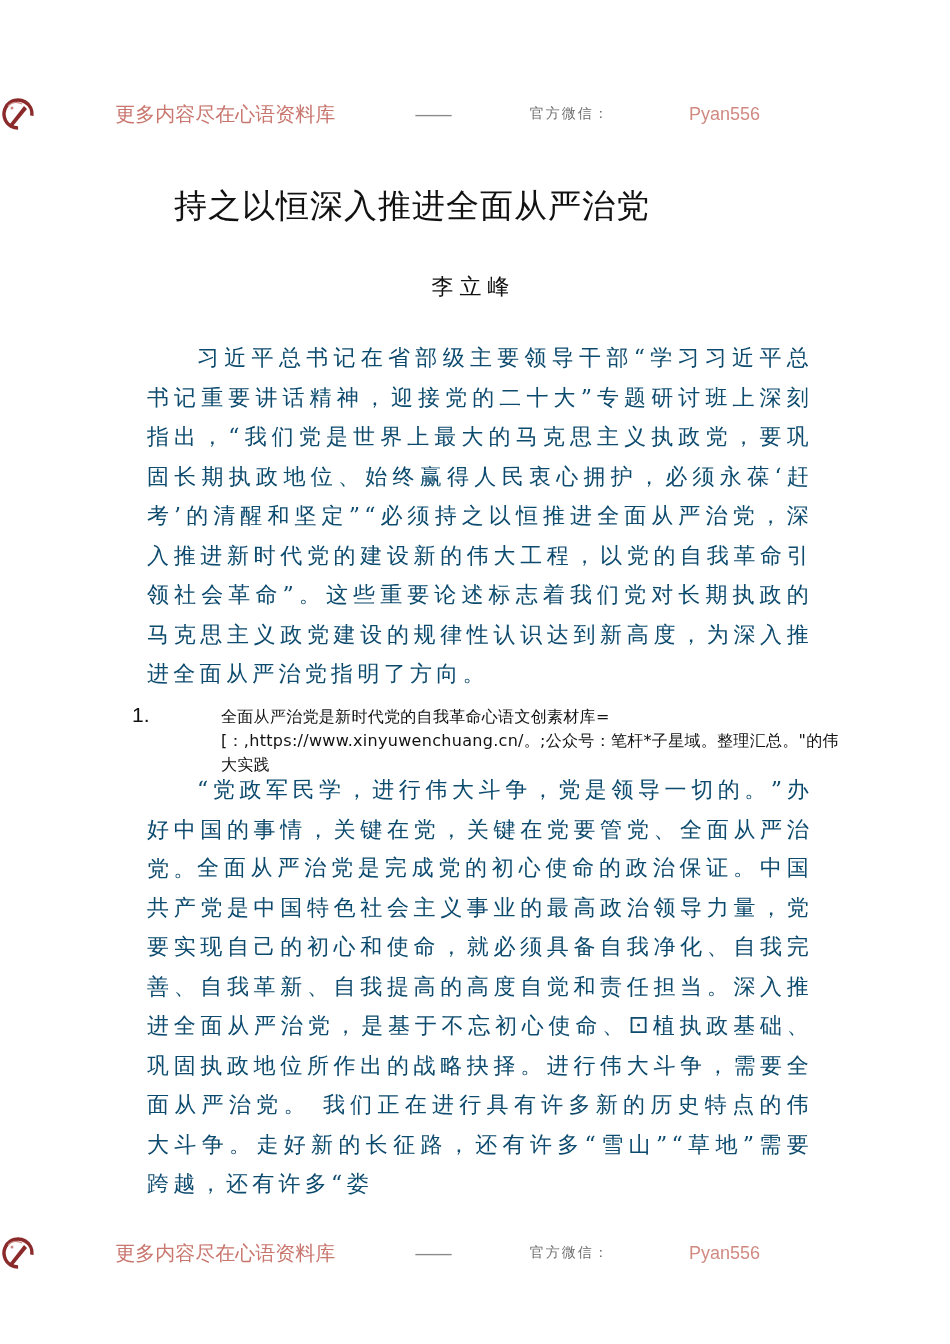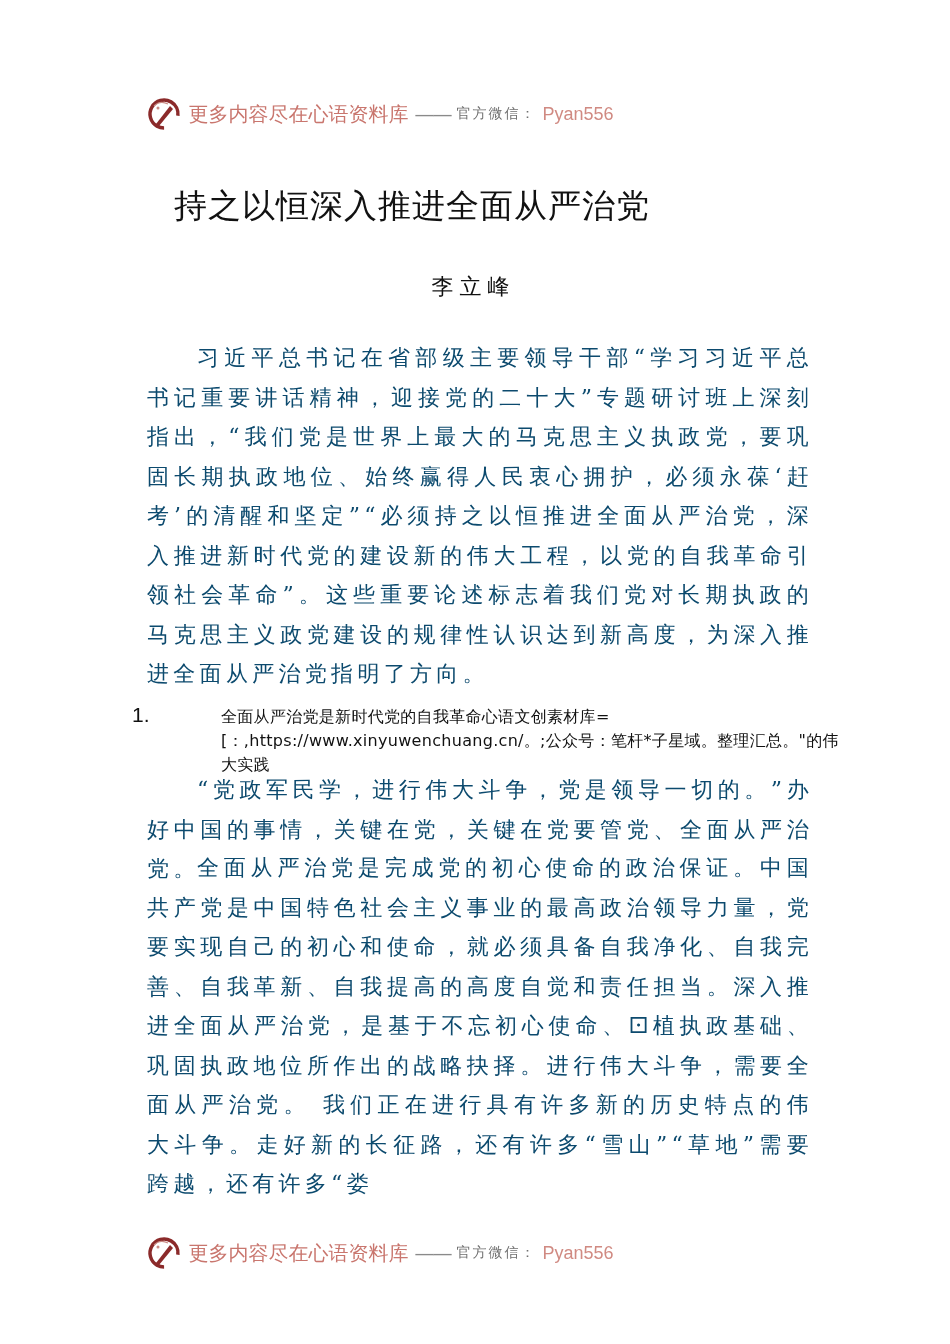--- a/index.html
+++ b/index.html
@@ -15,22 +15,22 @@
       font-family: "DejaVu Serif", "Liberation Serif", serif;
       color: #1a1a1a;
     }
     .banner {
       position: absolute;
       left: 0;
       width: 760px;
       height: 44px;
       display: flex;
       align-items: center;
-      justify-content: center;
-      gap: 6px;
+      justify-content: space-between;
+      gap: 18px;
     }
     .banner.top { top: 92px; }
     .banner.bottom { top: 1231px; }
     .banner .logo {
       width: 36px;
       height: 36px;
       display: inline-block;
     }
     .banner .promo {
       font-family: "DejaVu Serif", serif;

